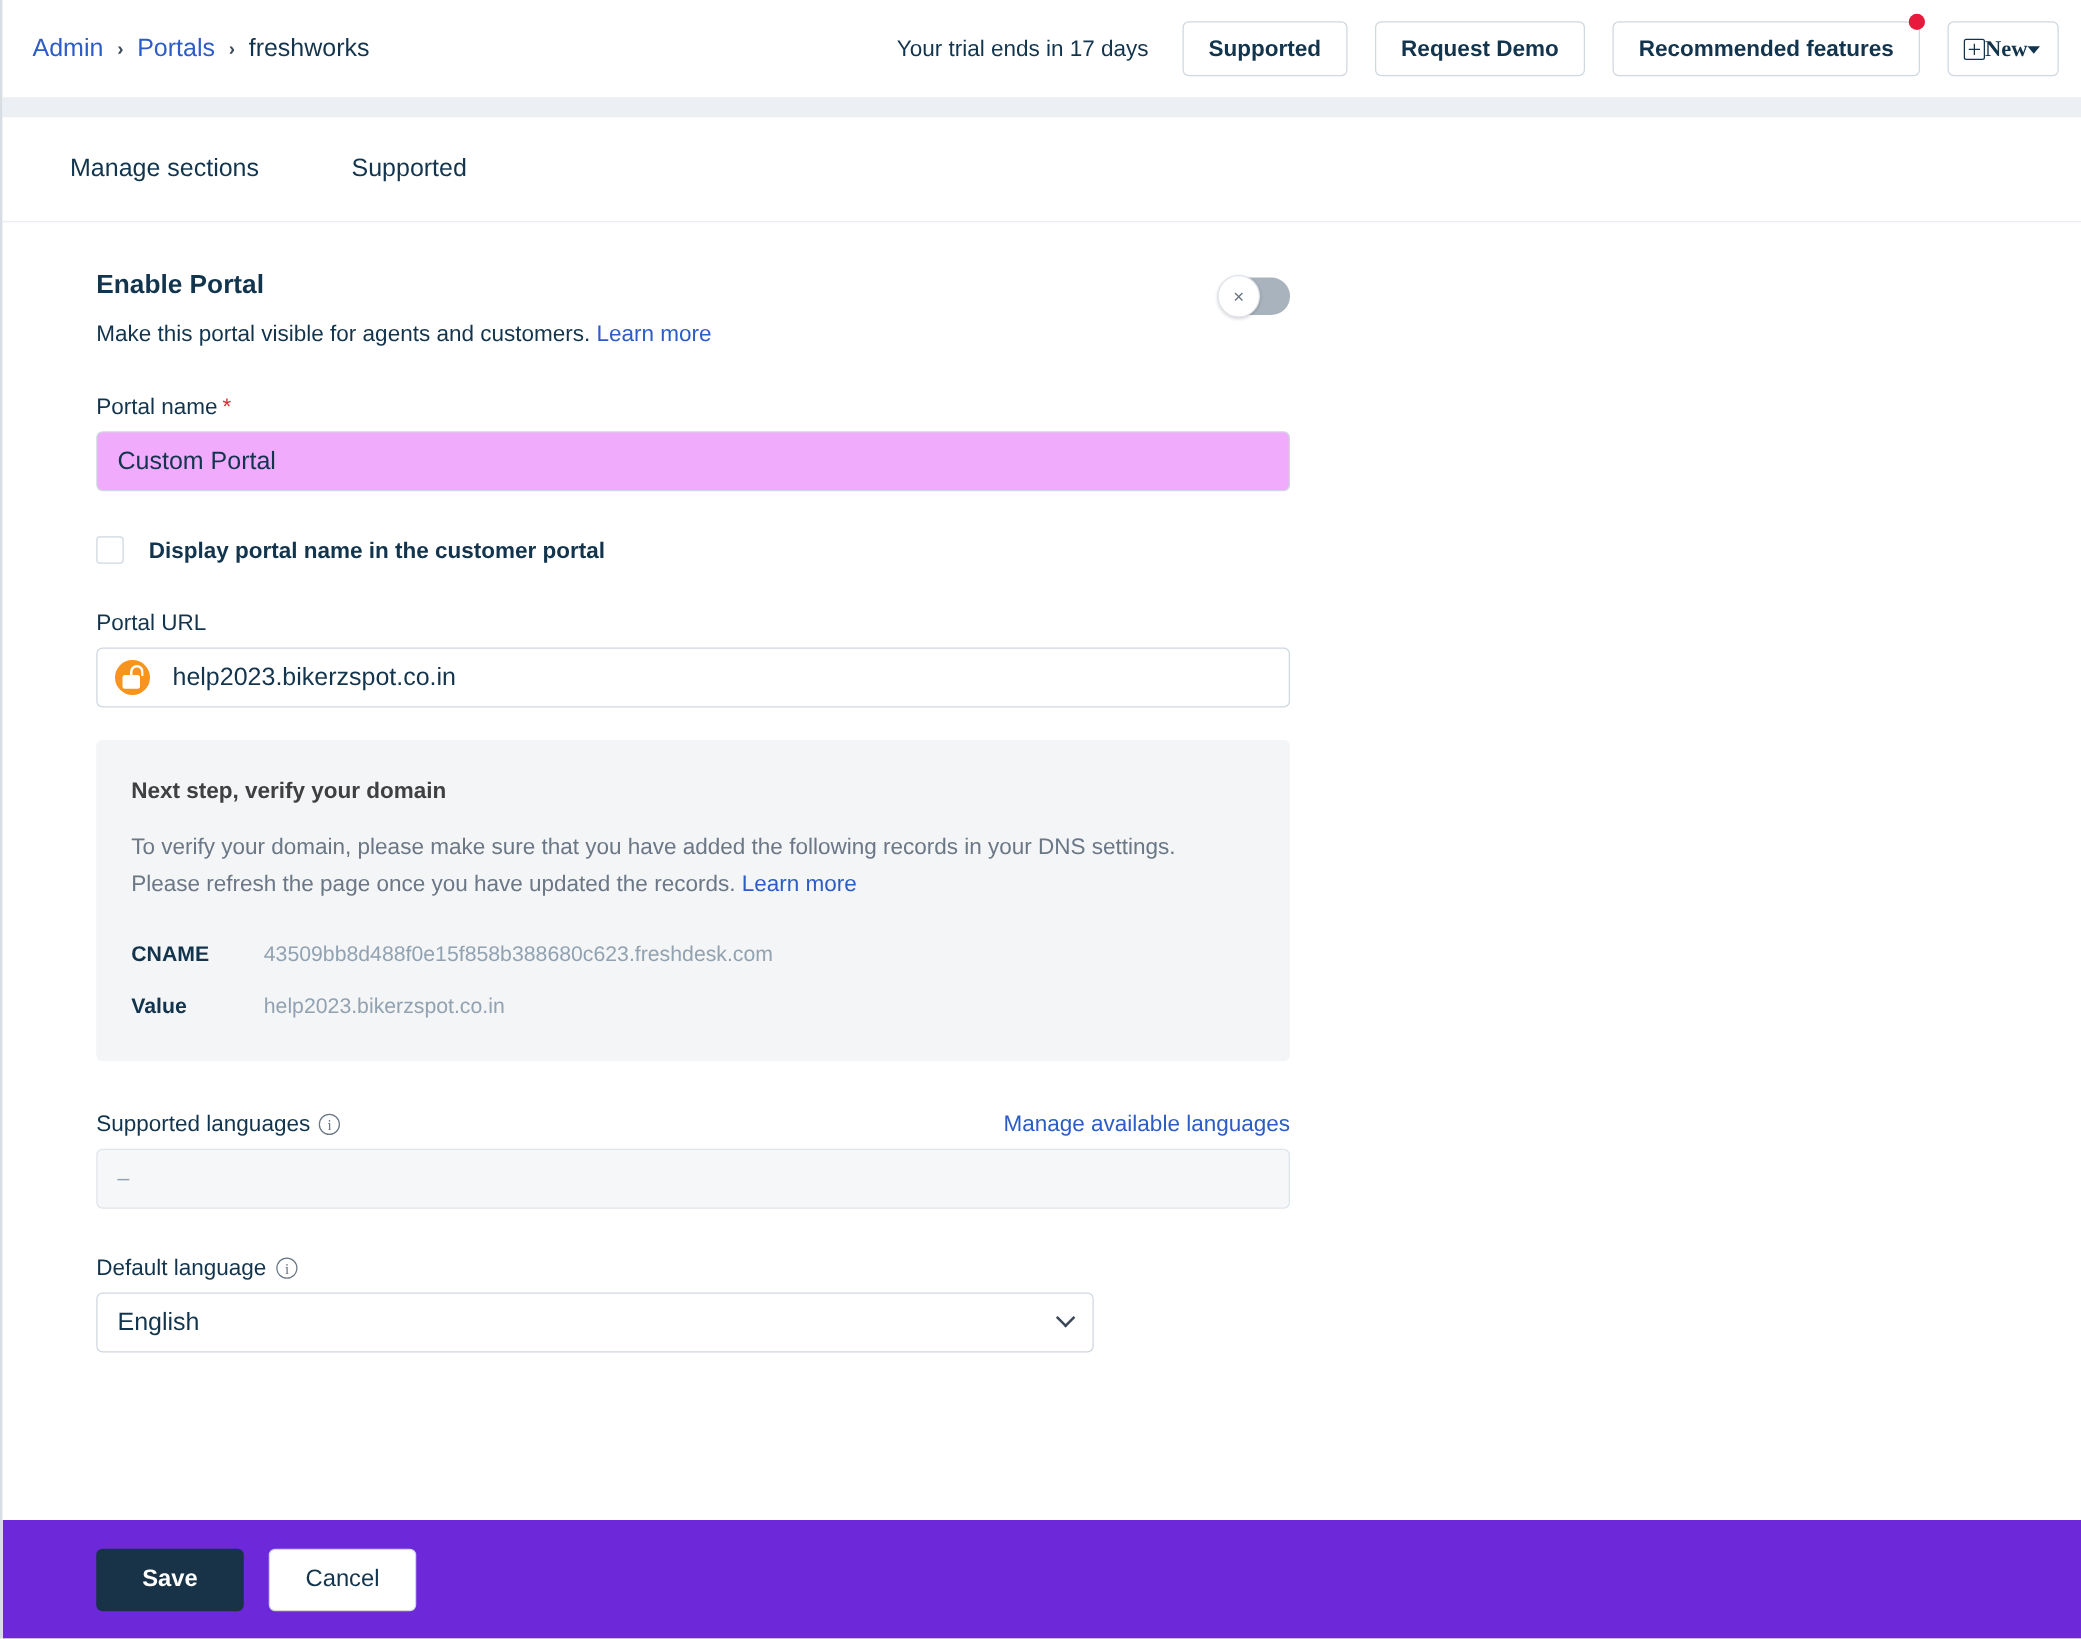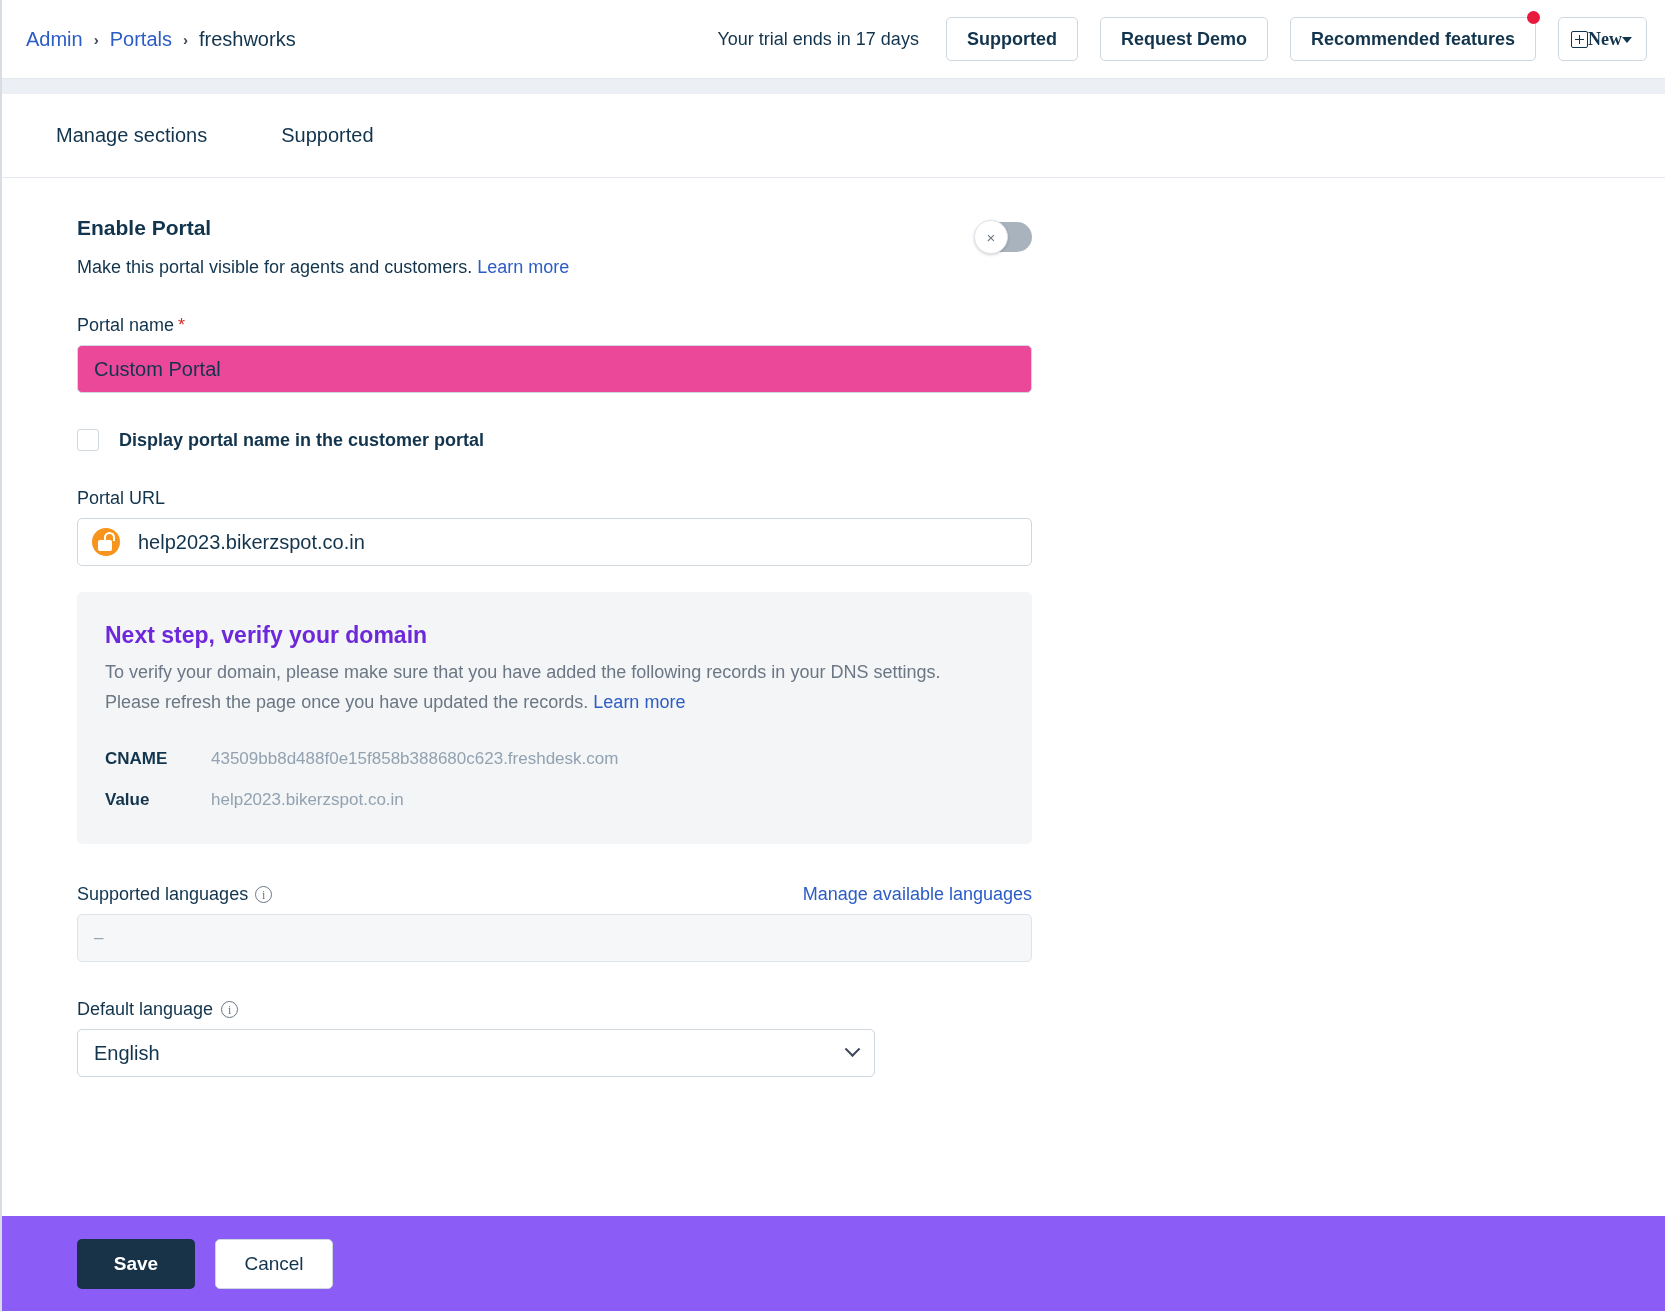--- a/index.html
+++ b/index.html
@@ -178,21 +178,21 @@
     color: #12344d;
     margin: 37px 0 9px 0;
     display: flex; align-items: center; gap: 2px;
   }
   .req { color: #d72d30; margin-left: 2px; }
 
   .text-input {
     width: 955px; height: 48px;
     border: 1px solid #cfd7df;
     border-radius: 5px;
-    background: #ec4899;
+    background: #f0abfc;
     font-size: 20px;
     color: #12344d;
     font-family: "Liberation Sans", sans-serif;
     padding: 0 16px;
     display: flex; align-items: center;
     outline: none;
   }
   .text-input.disabled {
     background: #f5f7f9;
     color: #92a2b1;
@@ -250,24 +250,24 @@
   .url-text { font-size: 20px; color: #12344d; }
 
   .verify-box {
     margin-top: 26px;
     width: 955px;
     background: #f3f5f7;
     border-radius: 5px;
     padding: 30px 28px 34px 28px;
   }
   .verify-title {
-    font-size: 23px;
+    font-size: 18px;
     font-weight: bold;
-    color: #6d28d9;
-    margin-bottom: 8px;
+    color: #404040;
+    margin-bottom: 19px;
   }
   .verify-desc {
     font-size: 18px;
     color: #6b7785;
     line-height: 1.68;
     max-width: 880px;
   }
   .dns-table { margin-top: 32px; }
   .dns-row { display: flex; align-items: baseline; margin-bottom: 21px; }
   .dns-row:last-child { margin-bottom: 0; }
@@ -325,21 +325,21 @@
     bottom: 77px;
     height: 1px;
     background: #e4e8ee;
   }
 
   
   .footer {
     position: absolute;
     left: 0; right: 0; bottom: 0;
     height: 95px;
-    background: #8b5cf6;
+    background: #6d28d9;
     display: flex;
     align-items: center;
     padding-left: 75px;
     gap: 20px;
   }
   .btn-save {
     height: 50px;
     min-width: 118px;
     padding: 0 22px;
     border: none;

